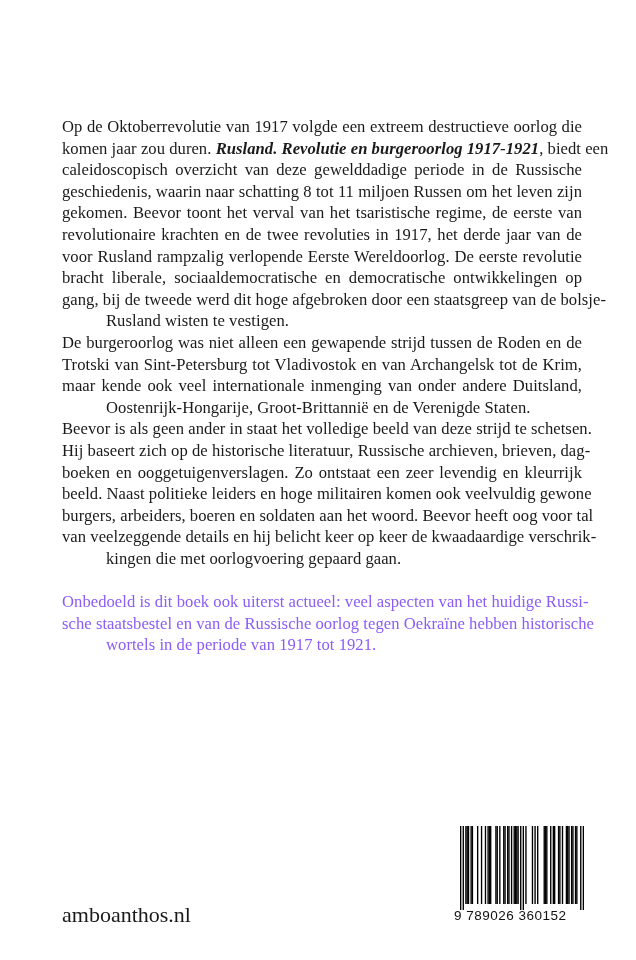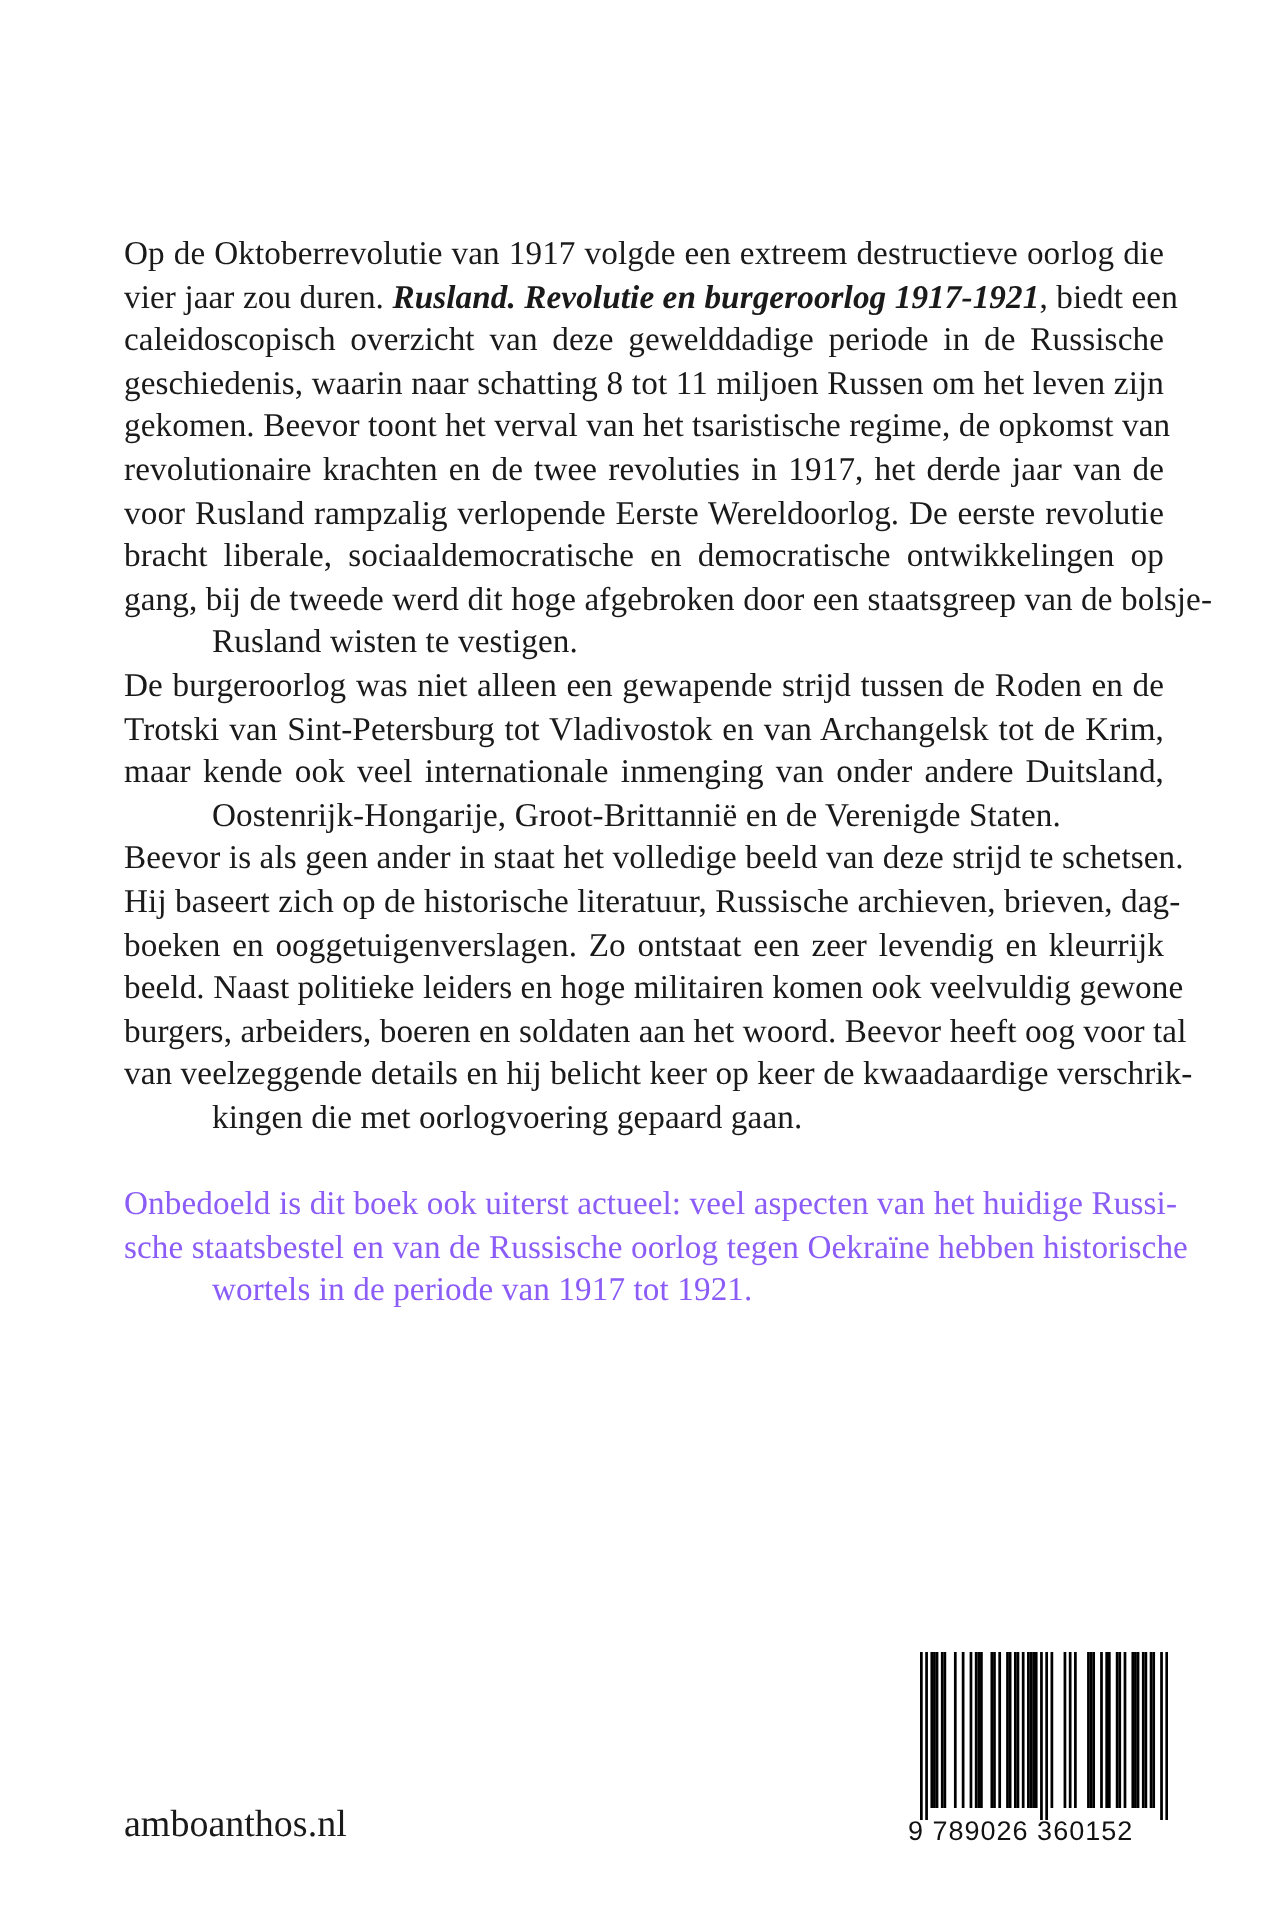--- a/index.html
+++ b/index.html
@@ -28,21 +28,21 @@
   .text-block p.highlight { color: #8b5cf6; }
   .line { display: block; text-align: justify; text-align-last: justify; white-space: nowrap; }
   .line.last { text-align-last: left; margin-left: 44px; }
   em { font-style: italic; font-weight: bold; }
 
   .publisher {
     position: absolute;
     left: 62px;
     top: 902px;
     font-family: "Liberation Serif", "DejaVu Serif", serif;
-    font-size: 19px;
+    font-size: 22px;
     color: #1a1a1a;
   }
 
   .barcode-wrap {
     position: absolute;
     left: 452px;
     top: 826px;
     width: 140px;
     height: 100px;
     background: #ffffff;
@@ -59,24 +59,24 @@
     color: #111;
     white-space: nowrap;
   }
 </style>
 </head>
 <body>
 
 <div class="text-block">
   <p>
     <span class="line">Op de Oktoberrevolutie van 1917 volgde een extreem destructieve oorlog die</span>
-    <span class="line"><span>vier jaar zou duren. </span><em>Rusland. Revolutie en burgeroorlog 1917-1921</em><span>, biedt een</span></span>
+    <span class="line"><span>komen jaar zou duren. </span><em>Rusland. Revolutie en burgeroorlog 1917-1921</em><span>, biedt een</span></span>
     <span class="line">caleidoscopisch overzicht van deze gewelddadige periode in de Russische</span>
     <span class="line">geschiedenis, waarin naar schatting 8 tot 11 miljoen Russen om het leven zijn</span>
-    <span class="line">gekomen. Beevor toont het verval van het tsaristische regime, de opkomst van</span>
+    <span class="line">gekomen. Beevor toont het verval van het tsaristische regime, de eerste van</span>
     <span class="line">revolutionaire krachten en de twee revoluties in 1917, het derde jaar van de</span>
     <span class="line">voor Rusland rampzalig verlopende Eerste Wereldoorlog. De eerste revolutie</span>
     <span class="line">bracht liberale, sociaaldemocratische en democratische ontwikkelingen op</span>
     <span class="line">gang, bij de tweede werd dit hoge afgebroken door een staatsgreep van de bolsje-</span>
     <span class="line last">Rusland wisten te vestigen.</span>
   </p>
   <p>
     <span class="line">De burgeroorlog was niet alleen een gewapende strijd tussen de Roden en de</span>
     <span class="line">Trotski van Sint-Petersburg tot Vladivostok en van Archangelsk tot de Krim,</span>
     <span class="line">maar kende ook veel internationale inmenging van onder andere Duitsland,</span>

